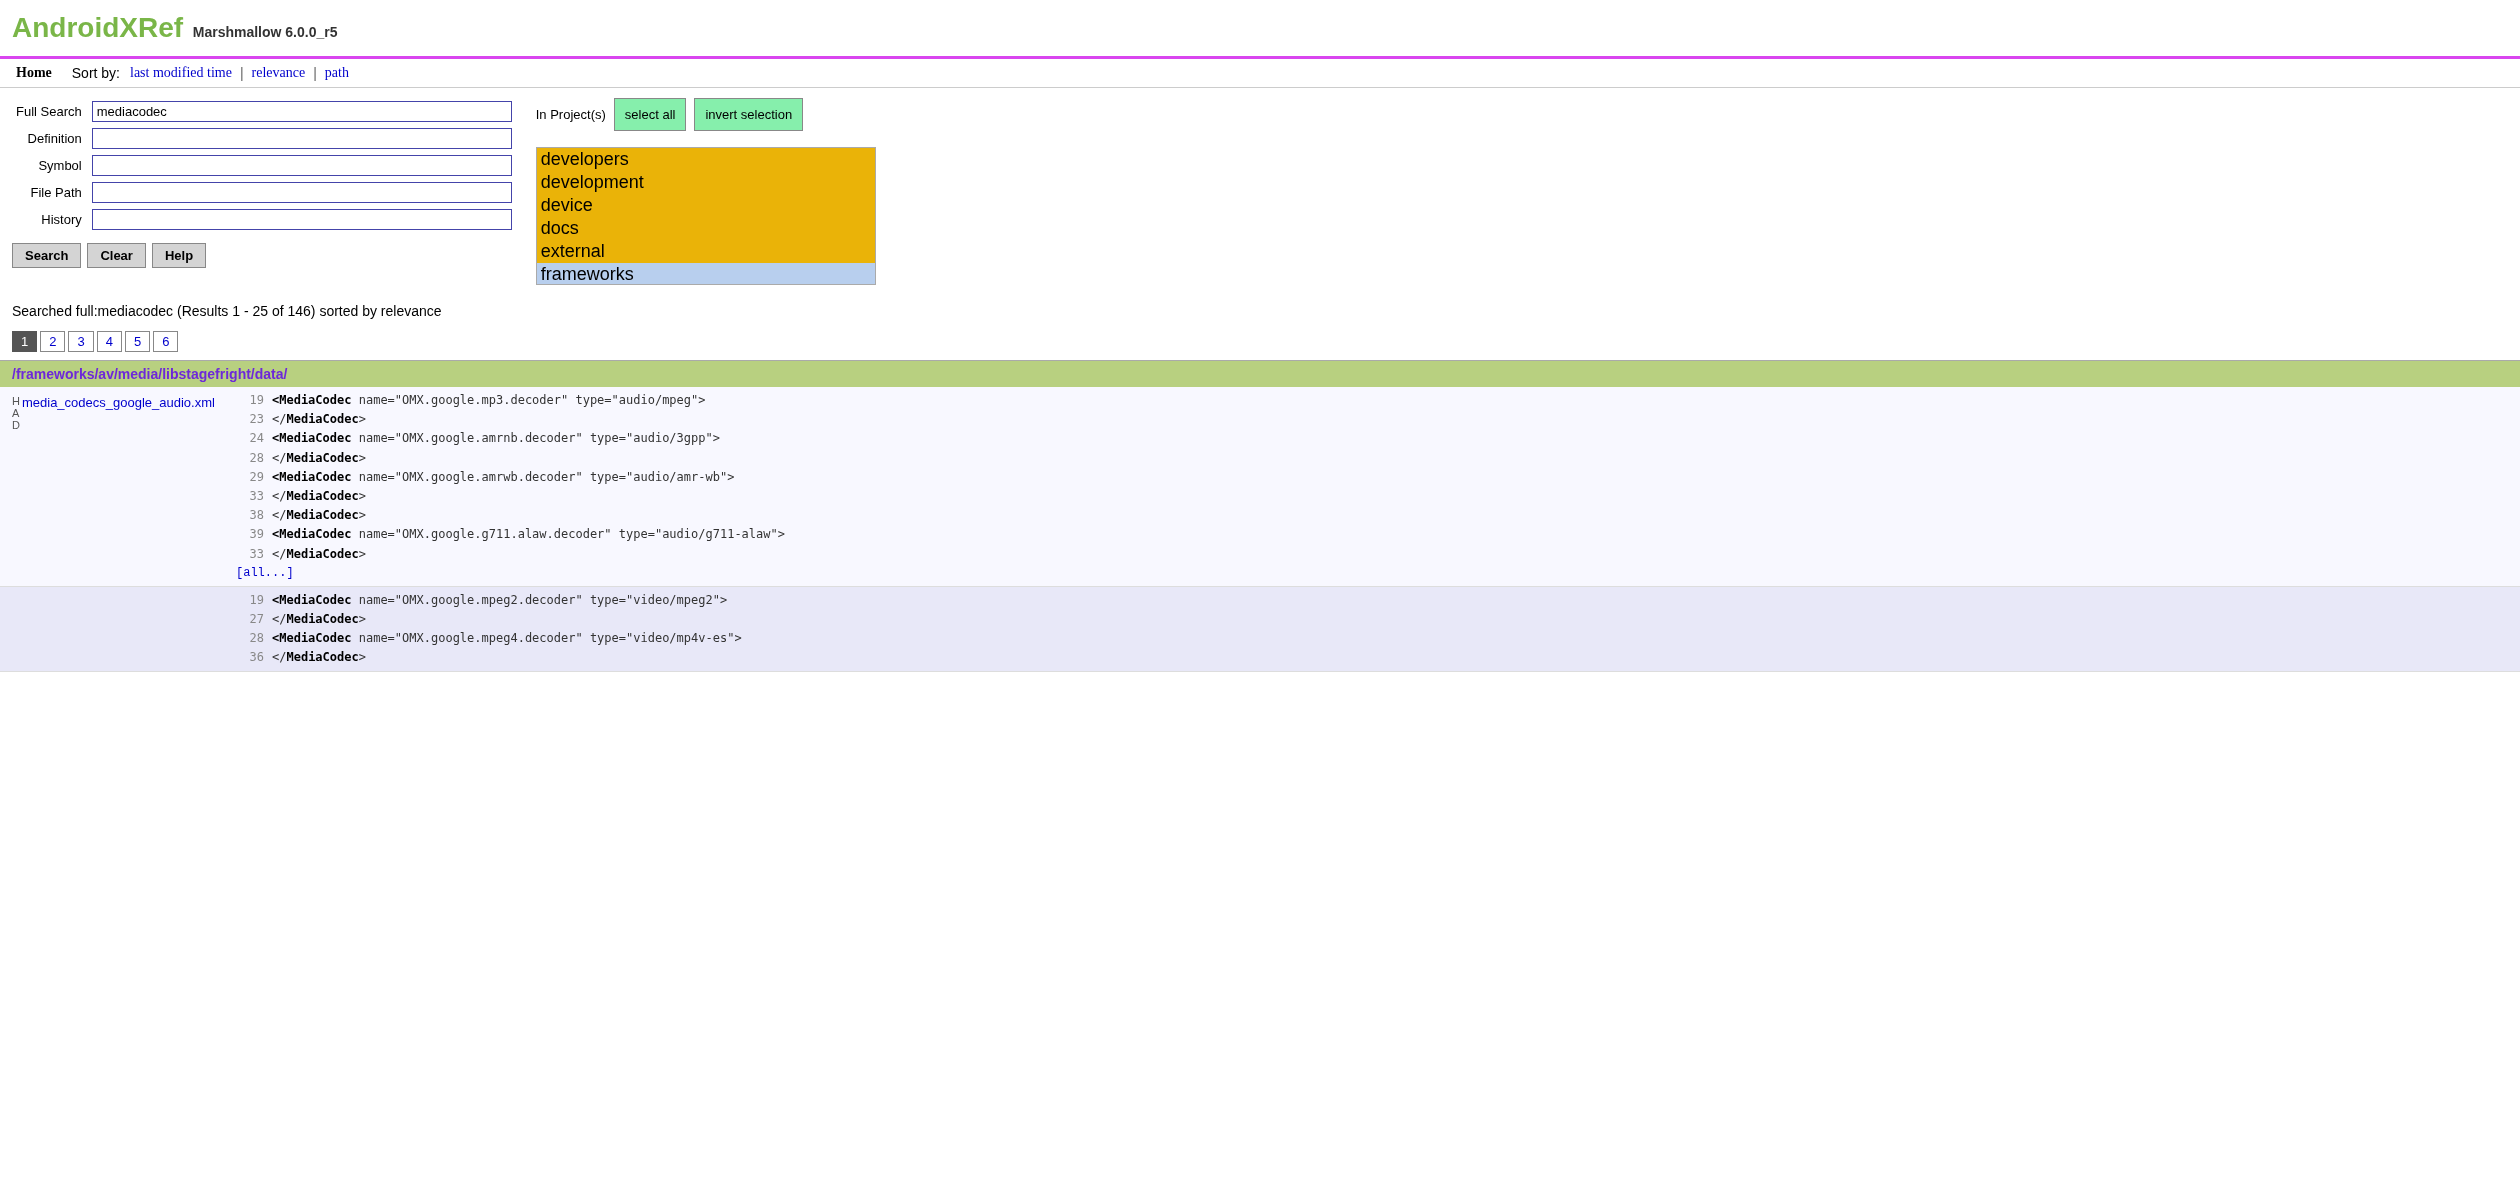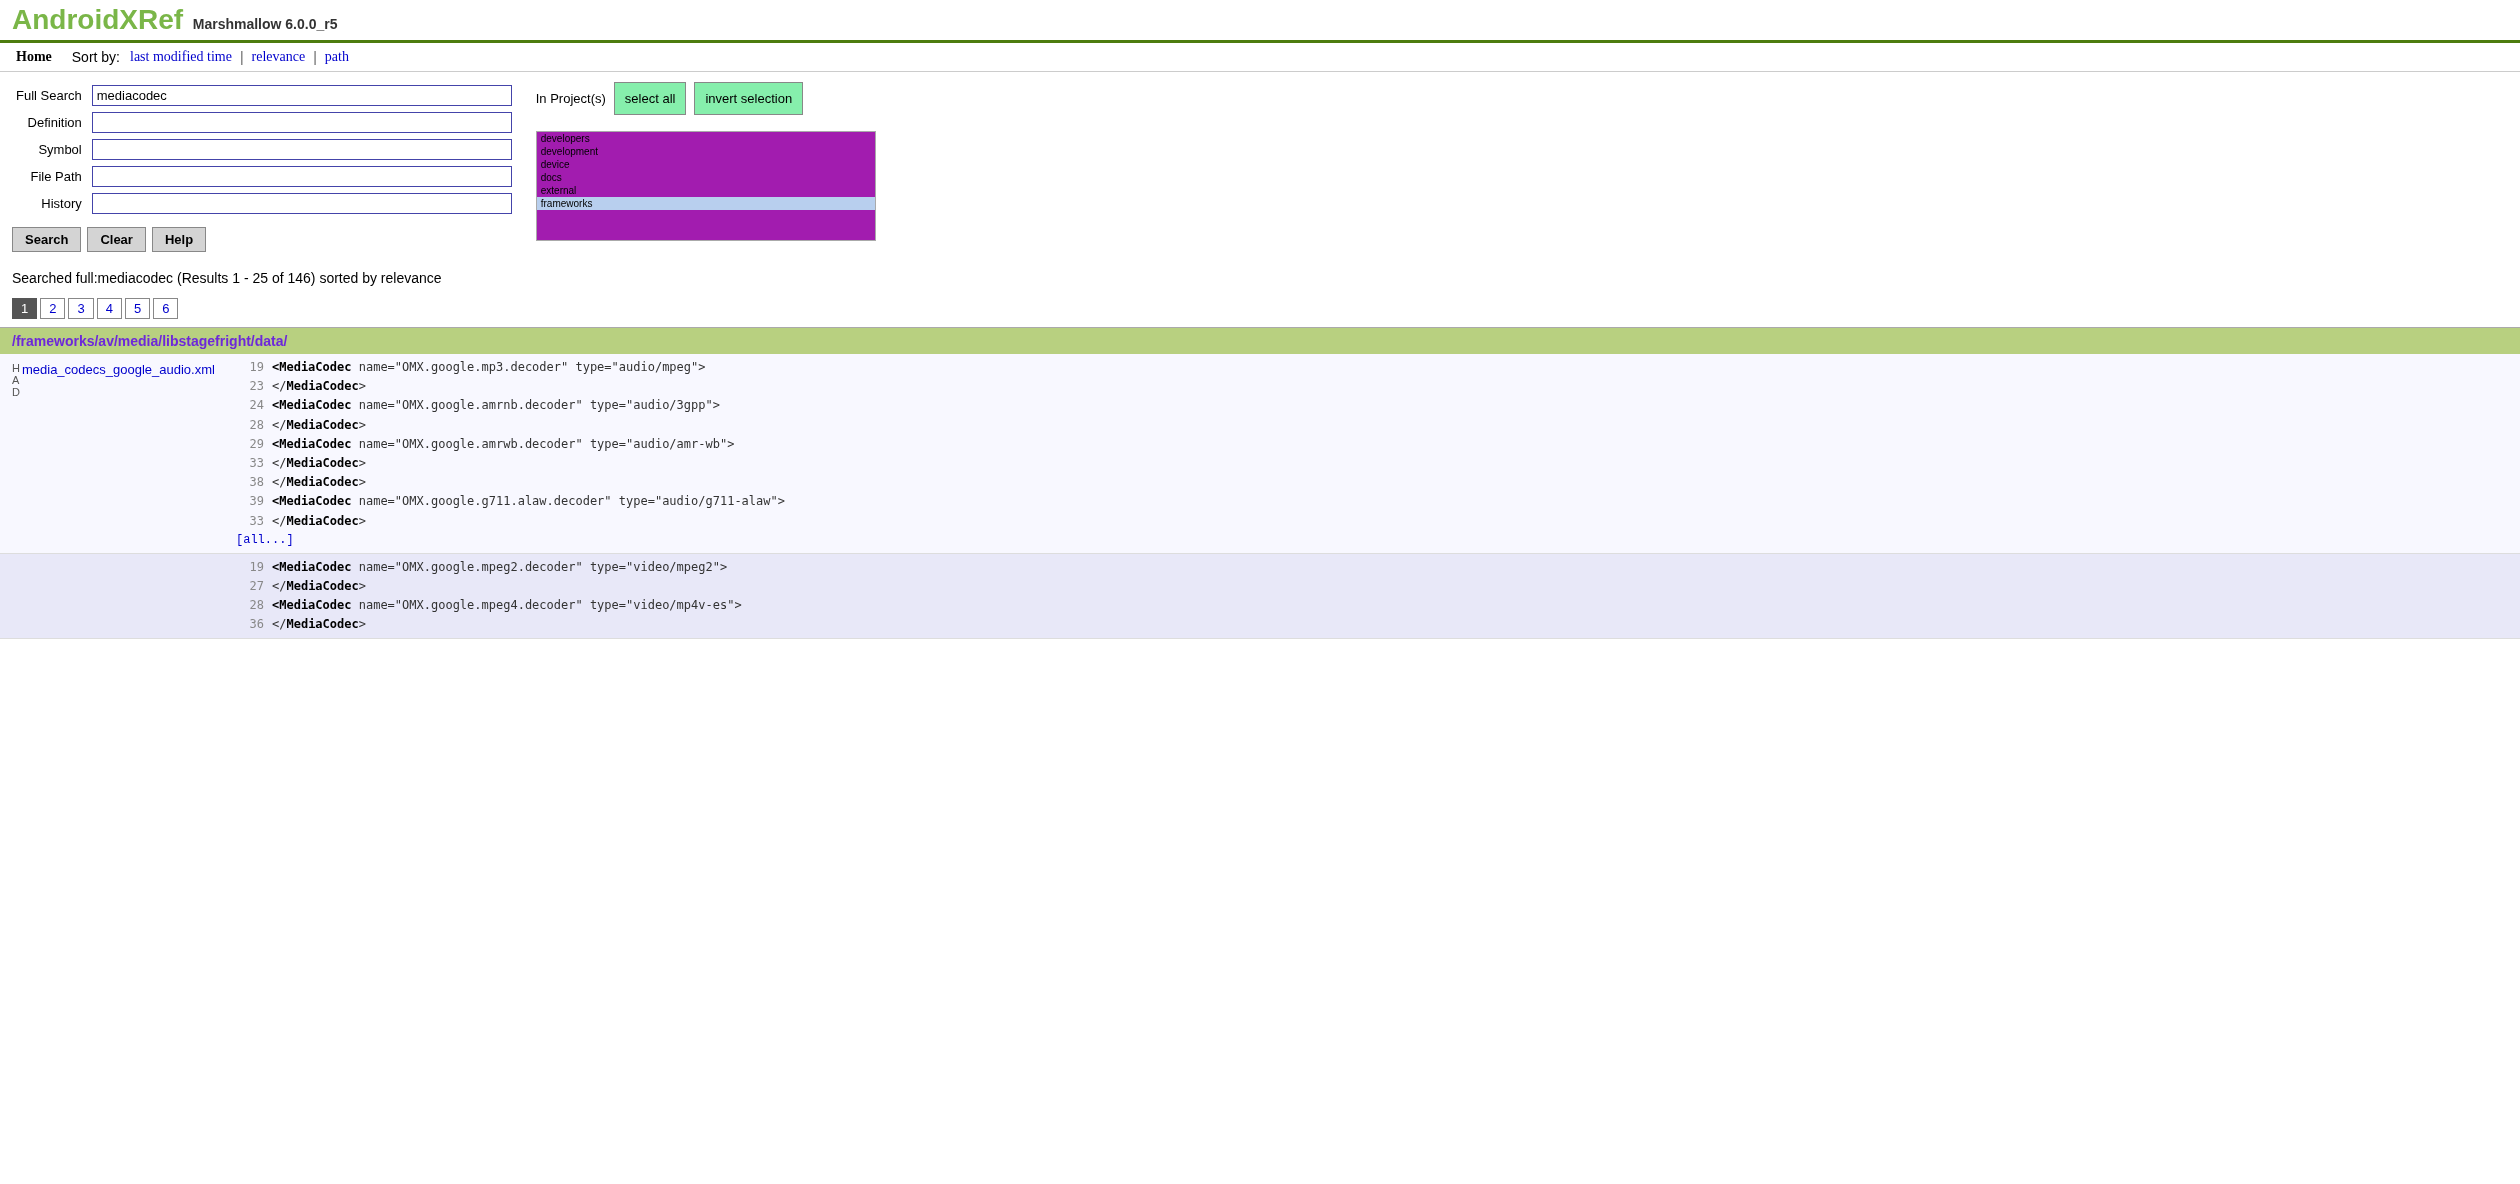--- a/index.html
+++ b/index.html
@@ -1,19 +1,19 @@
 <!DOCTYPE html>
 <html><head>
   <meta charset="utf-8">
   <style>
     * { box-sizing: border-box; margin: 0; padding: 0; }
     body { font-family: Arial, sans-serif; font-size: 13px; background: #fff; color: #000; }
 
     
-    #header { padding: 4px 12px; border-bottom: 3px solid #4d7c0f; }
+    #header { padding: 12px 12px; border-bottom: 3px solid #d946ef; }
     #header .brand { font-size: 28px; color: #7ab648; font-weight: bold; }
     #header .version { font-size: 14px; color: #333; font-weight: bold; margin-left: 6px; }
 
     
     #nav { display: flex; align-items: center; padding: 6px 12px; font-size: 14px; border-bottom: 1px solid #ccc; }
     #nav .home { margin-right: 20px; color: #000; text-decoration: none; font-weight: bold; }
     #nav .sort-label { margin-right: 6px; font-weight: normal; }
     #nav a { color: #0000cc; text-decoration: none; margin: 0 4px; font-family: Liberation Serif, serif; }
     #nav .sep { margin: 0 4px; color: #666; }
 
@@ -24,21 +24,21 @@
     #left-form td { padding: 3px 4px; vertical-align: middle; }
     #left-form td:first-child { text-align: right; font-size: 13px; padding-right: 6px; }
     #left-form input[type=text] { width: 420px; border: 1px solid #4444aa; padding: 2px 4px; font-size: 13px; }
     .btn-row { padding-top: 10px; display: flex; gap: 6px; }
     .btn { background: #d4d4d4; border: 1px solid #888; padding: 4px 12px; font-size: 13px; cursor: pointer; font-weight: bold; }
 
     
     #right-projects { flex: 0 0 auto; }
     .proj-header { display: flex; align-items: center; gap: 8px; margin-bottom: 16px; }
     .proj-btn { background: #86efac; border: 1px solid #888; padding: 8px 10px; font-size: 13px; cursor: pointer; }
-    #project-list { width: 340px; height: 110px; border: 1px solid #aaa; overflow-y: scroll; font-size: 10px; background: #a21caf; }
+    #project-list { width: 340px; height: 138px; border: 1px solid #aaa; overflow-y: scroll; font-size: 18px; background: #eab308; }
     #project-list .proj-item { padding: 1px 4px; cursor: pointer; }
     #project-list .proj-item.selected { background: #b8cfee; }
 
     
     #results-info { padding: 8px 12px; font-size: 14px; }
 
     
     #pagination { display: flex; gap: 3px; padding: 4px 12px 8px; }
     .page-btn { border: 1px solid #888; padding: 2px 8px; font-size: 13px; cursor: pointer; background: #fff; color: #0000cc; text-decoration: none; }
     .page-btn.active { background: #555; color: #fff; border-color: #555; }

